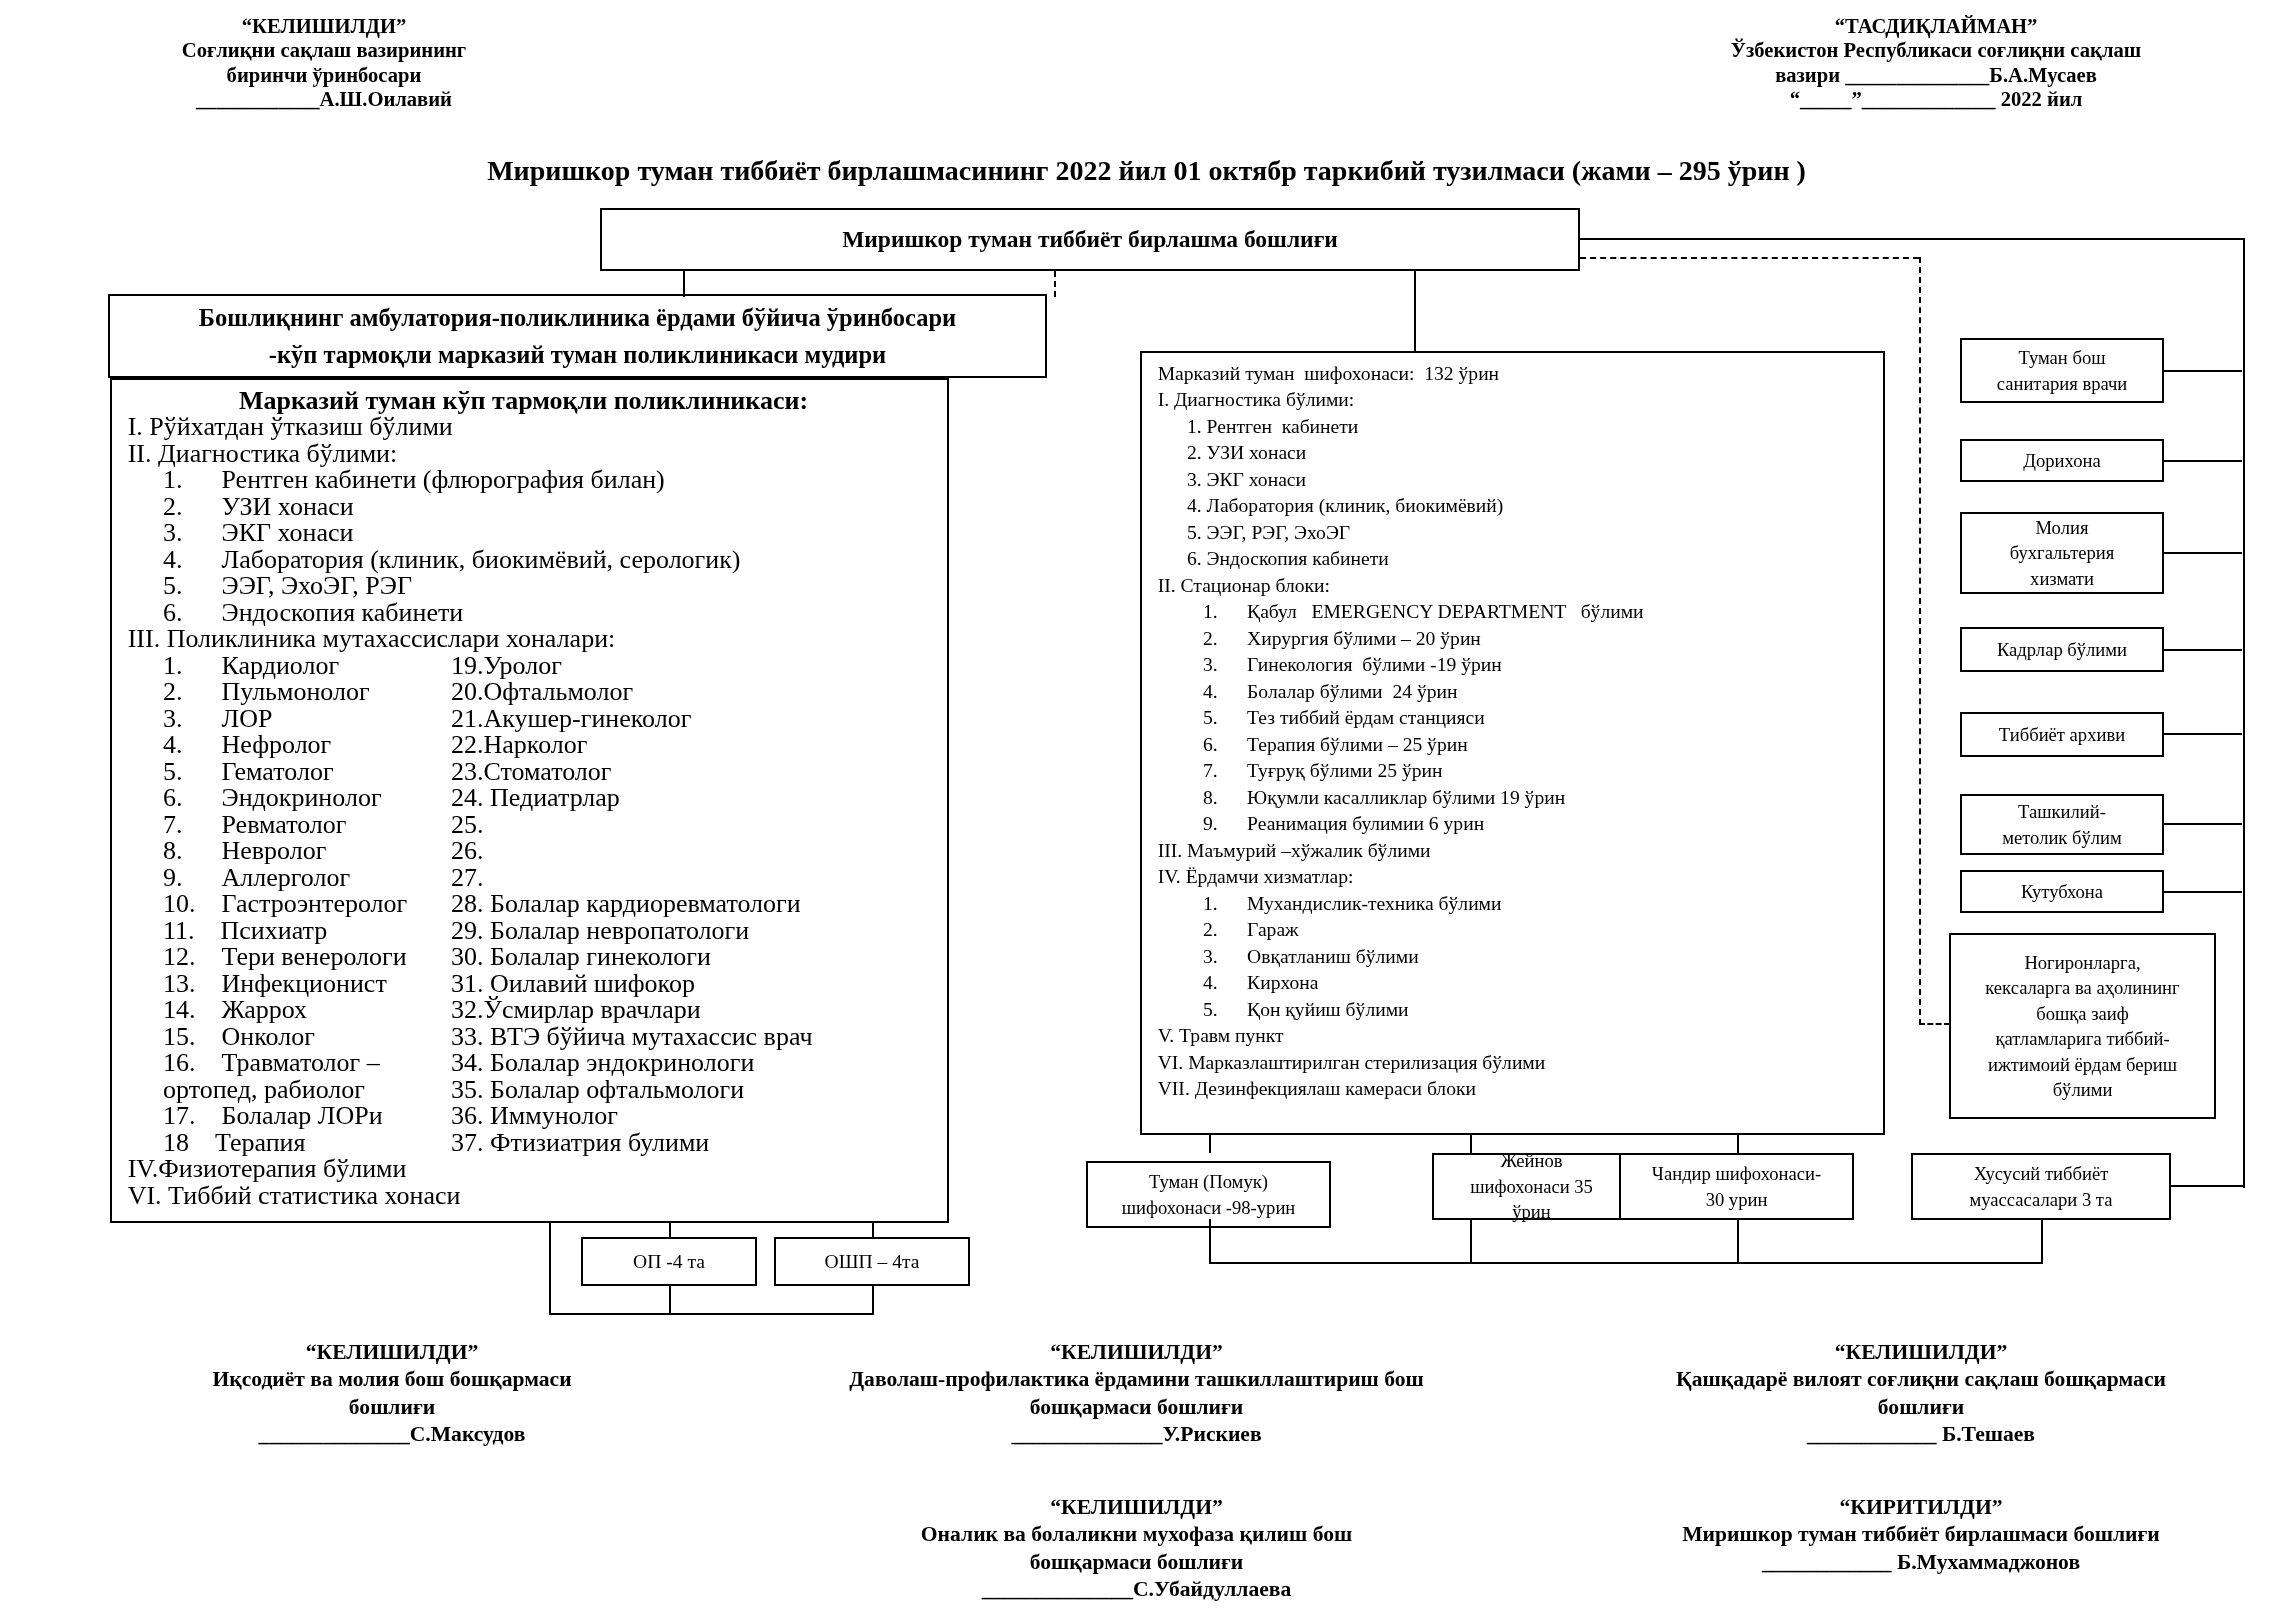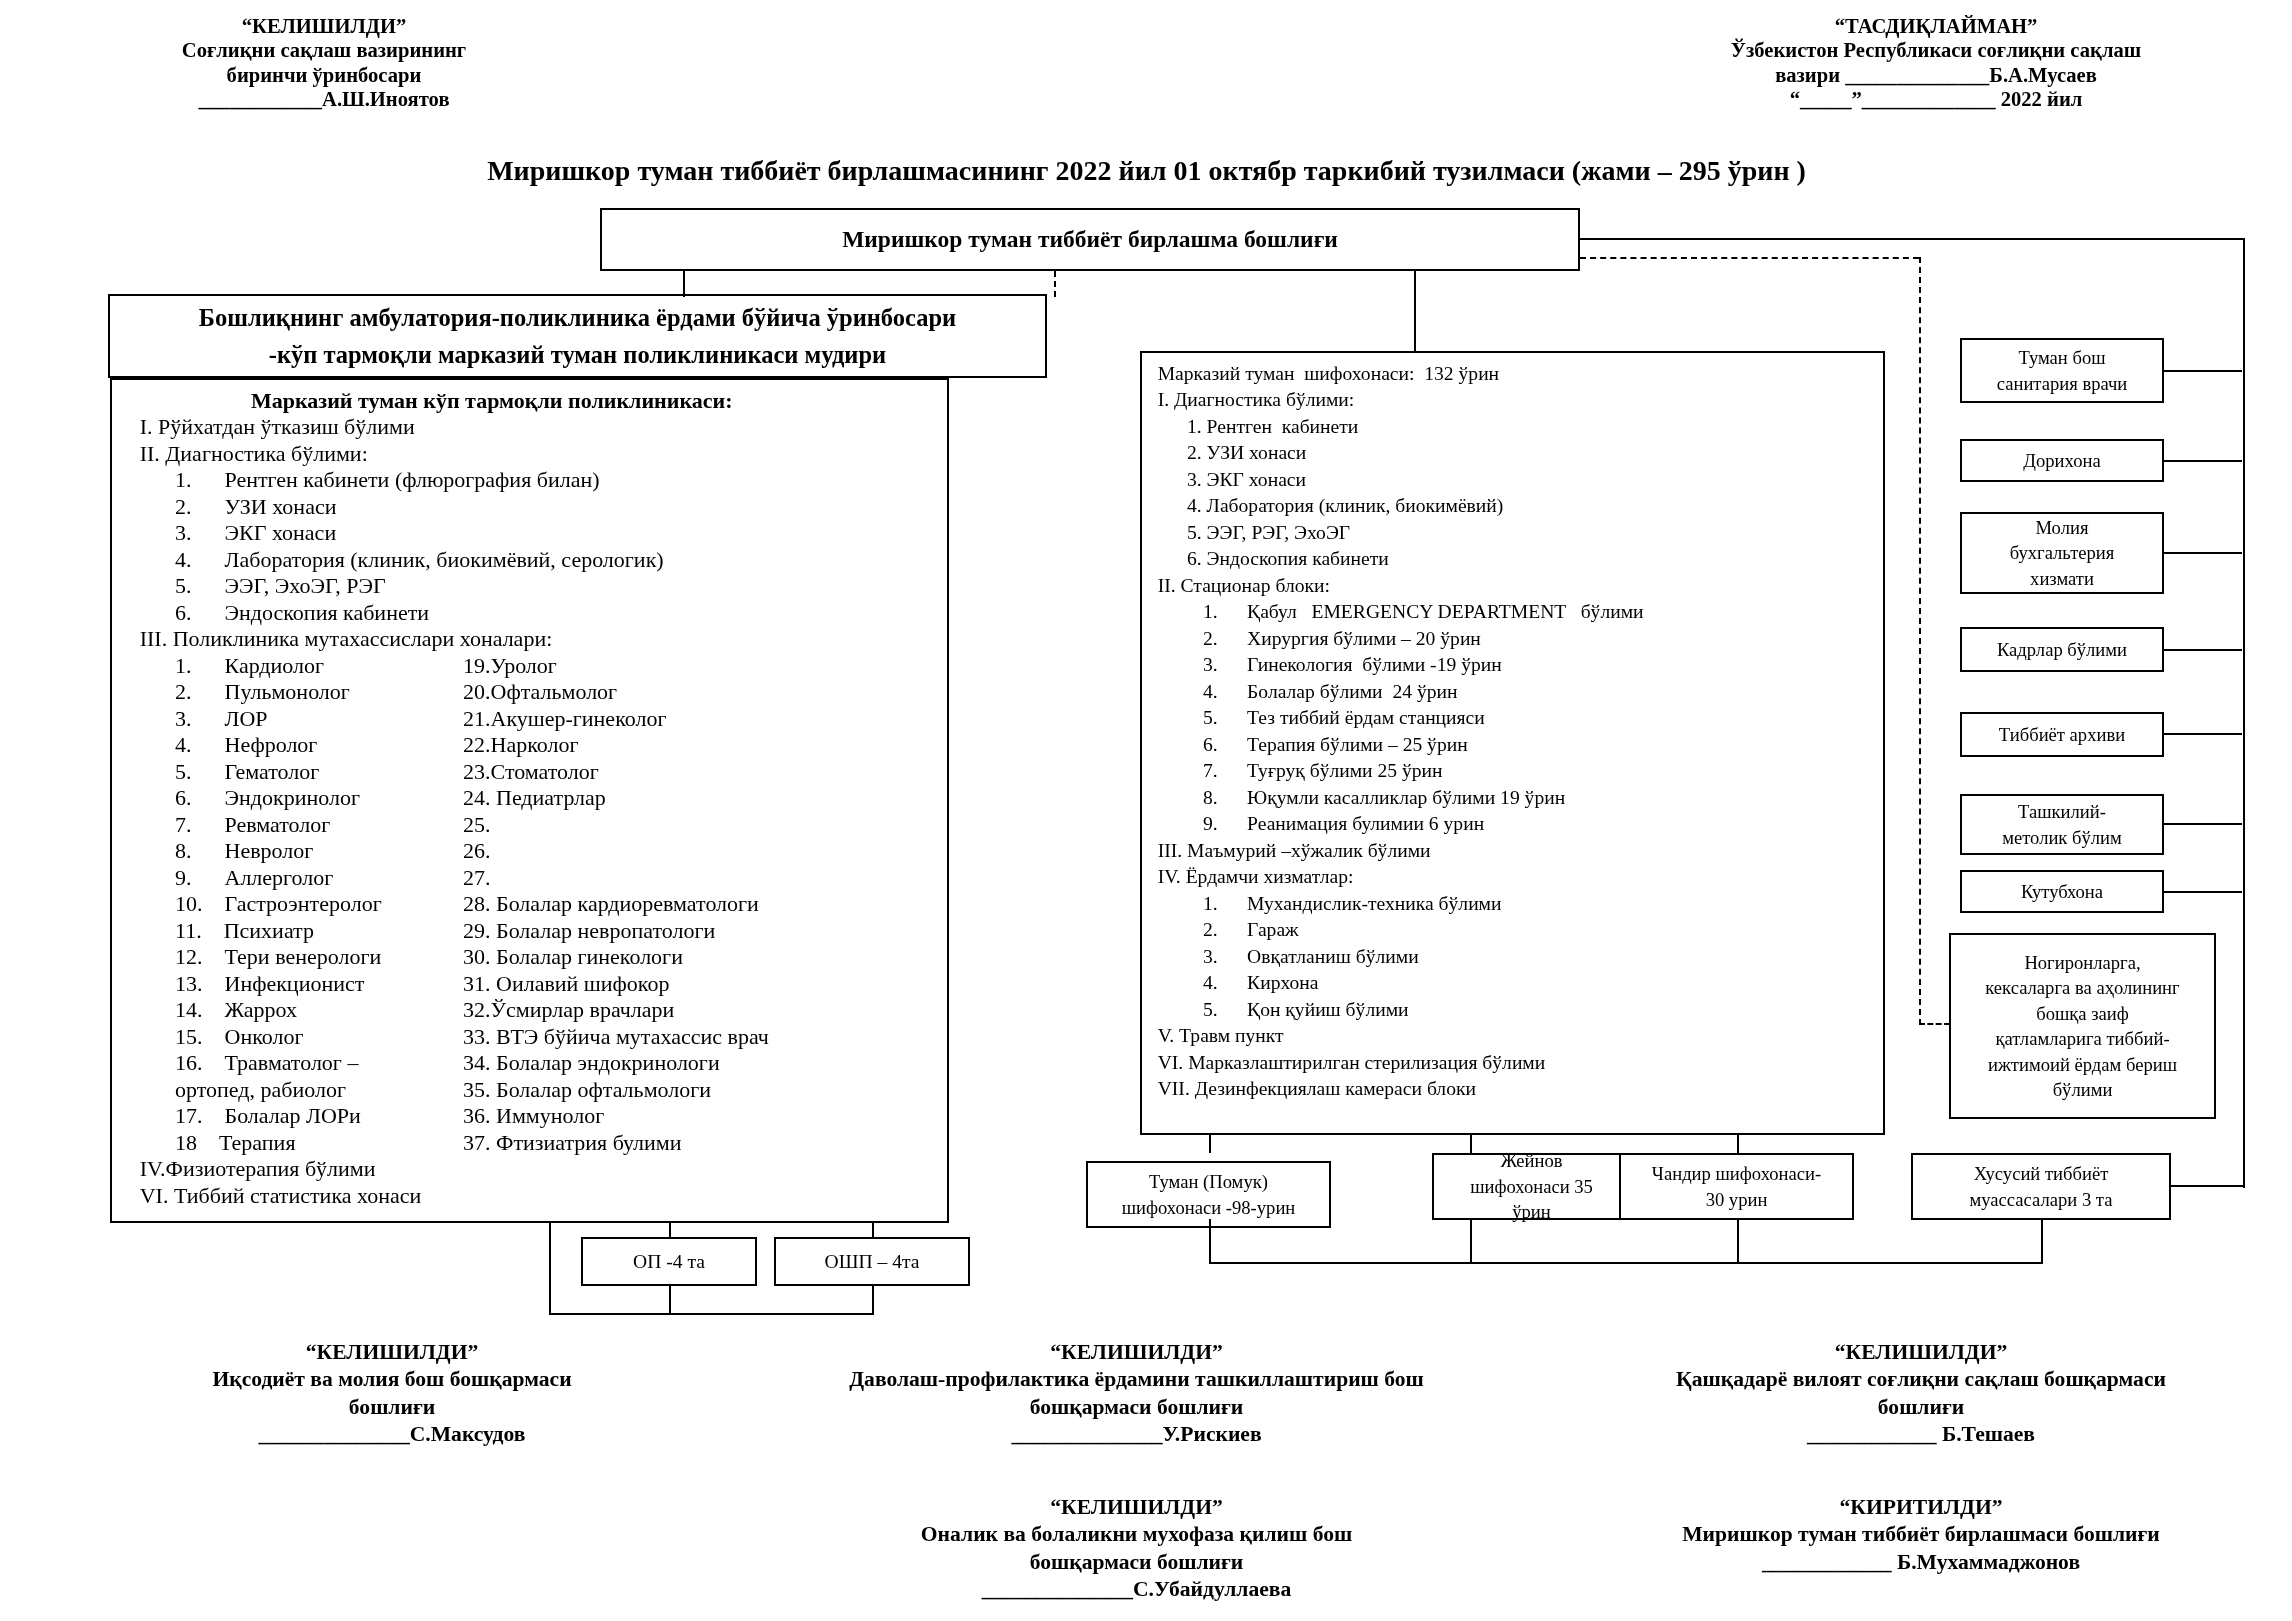--- a/index.html
+++ b/index.html
@@ -10,21 +10,21 @@
   .thick{border-width:2.9px;}
   .line{position:absolute;background:#000;}
   .dash-h{position:absolute;border-top:2px dashed #000;}
   .dash-v{position:absolute;border-left:2px dashed #000;}
   .appr{position:absolute;text-align:center;font-weight:bold;font-size:20.6px;line-height:24.5px;}
   .doc-title{position:absolute;top:155px;left:0;width:2293px;text-align:center;
              font-weight:bold;font-size:28px;}
   .chief{display:flex;align-items:center;justify-content:center;
          font-size:23.5px;font-weight:bold;text-align:center;}
   .lheader{text-align:center;font-weight:bold;font-size:24.5px;line-height:37px;padding-top:2.9px;}
-  .lc{font-size:22px;padding-left:12px;}
+  .lc{font-size:26px;}
   .lc .ln{line-height:26.5px;white-space:pre;}
   .lc .sub{font-weight:bold;padding-left:127px;}
   .lc .ind0{padding-left:15.7px;}
   .lc .ind1{padding-left:51px;}
   .twocol{display:flex;padding-left:51px;}
   .twocol .c1{width:288px;}
   .twocol .c2{flex:1;}
   .mid{font-size:19.6px;padding-top:7.8px;}
   .mid .ml{line-height:26.5px;white-space:pre;}
   .mid .ml[data-ind="0"]{padding-left:15.7px;}
@@ -40,21 +40,21 @@
 <body>
 
 <div class="page">
 
   <div class="appr" style="left:118px;top:13.7px;width:412px;">
     <div>“КЕЛИШИЛДИ”</div>
     <div>
 
     <div>Соғлиқни сақлаш вазирининг</div>
         <div>биринчи ўринбосари</div>
-        <div>____________А.Ш.Иноятов</div>
+        <div>____________А.Ш.Оилавий</div>
       </div>
   </div>
 
   <div class="appr" style="left:1598px;top:13.7px;width:676px;">
     <div>“ТАСДИҚЛАЙМАН”</div>
     <div>
 
     <div>Ўзбекистон  Республикаси соғлиқни сақлаш</div>
         <div>вазири ______________Б.А.Мусаев</div>
         <div>“_____”_____________  2022 йил</div>

